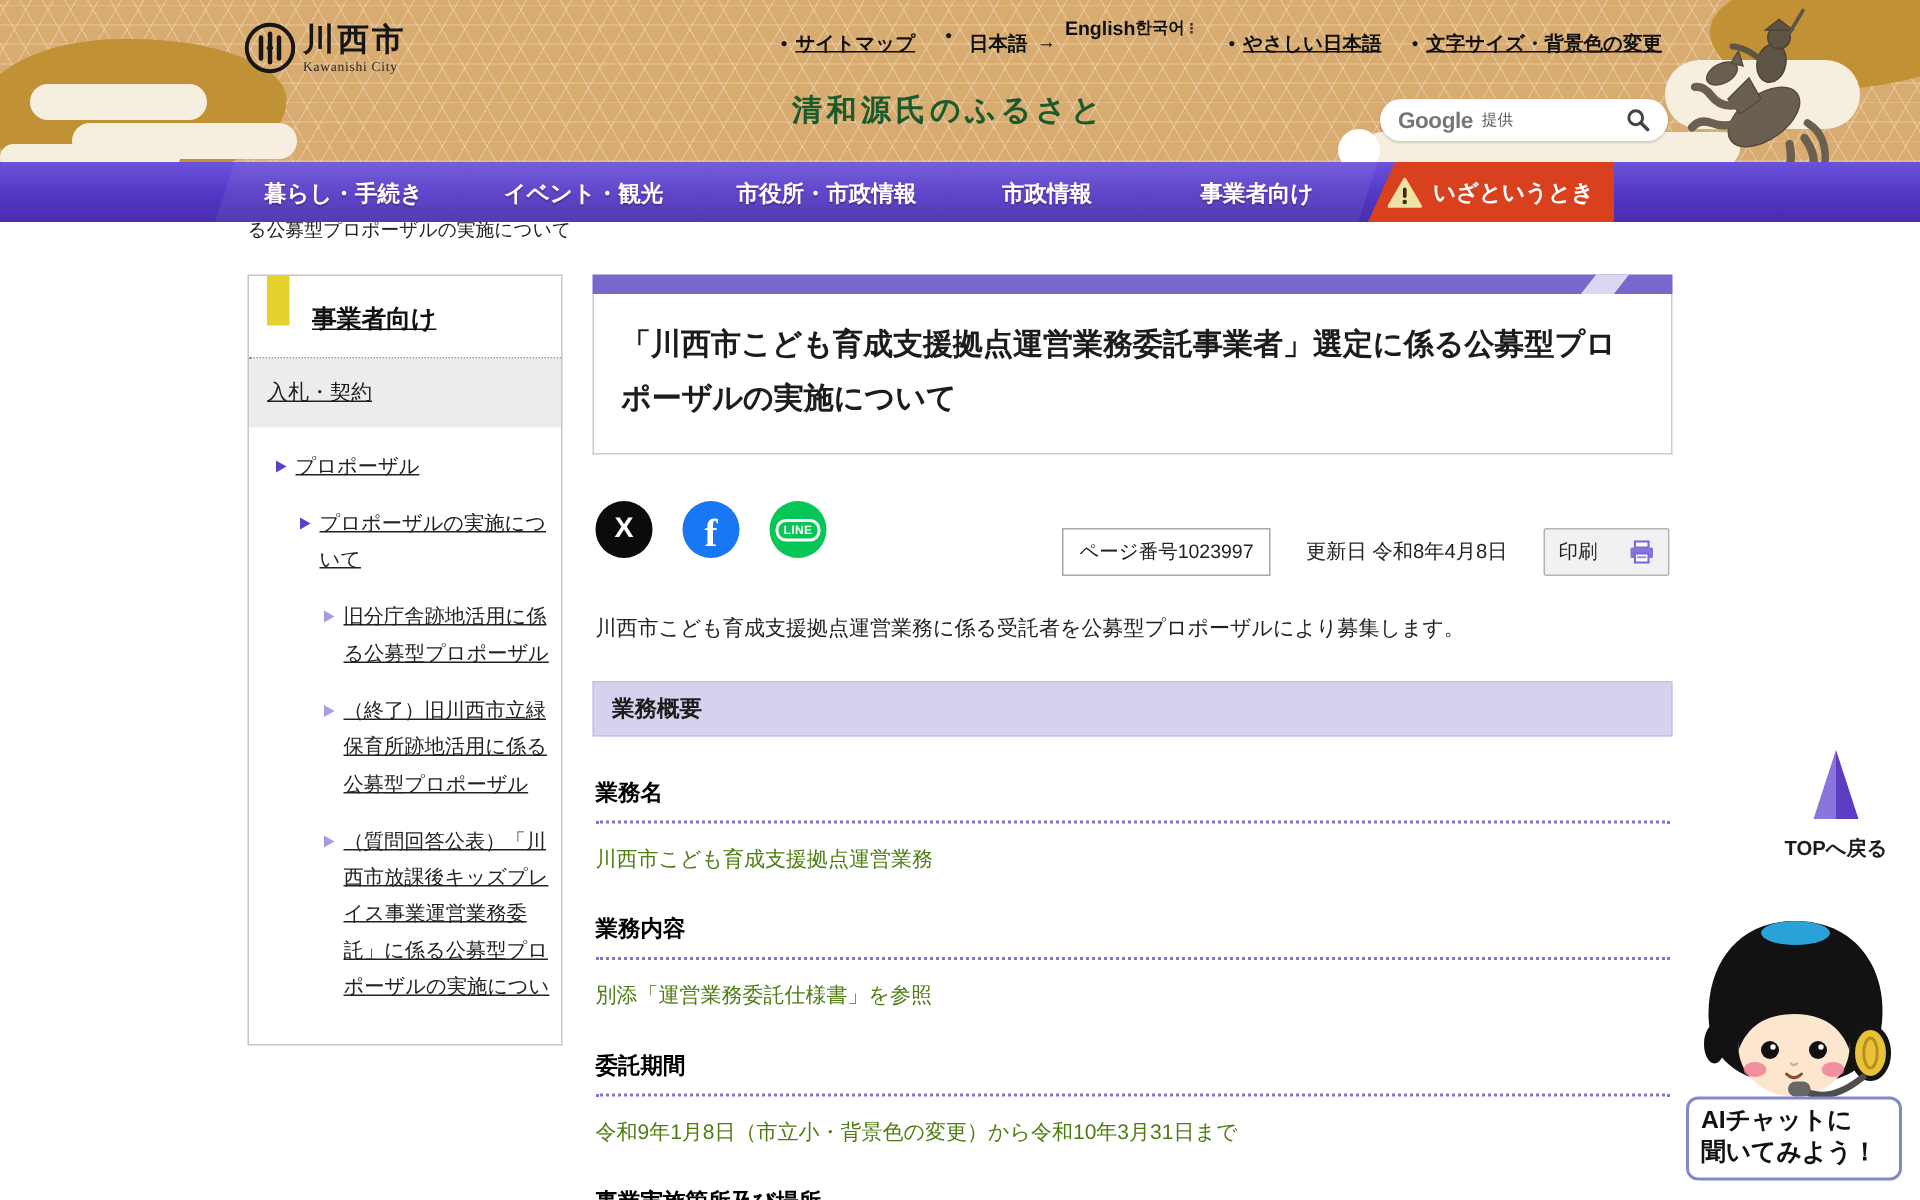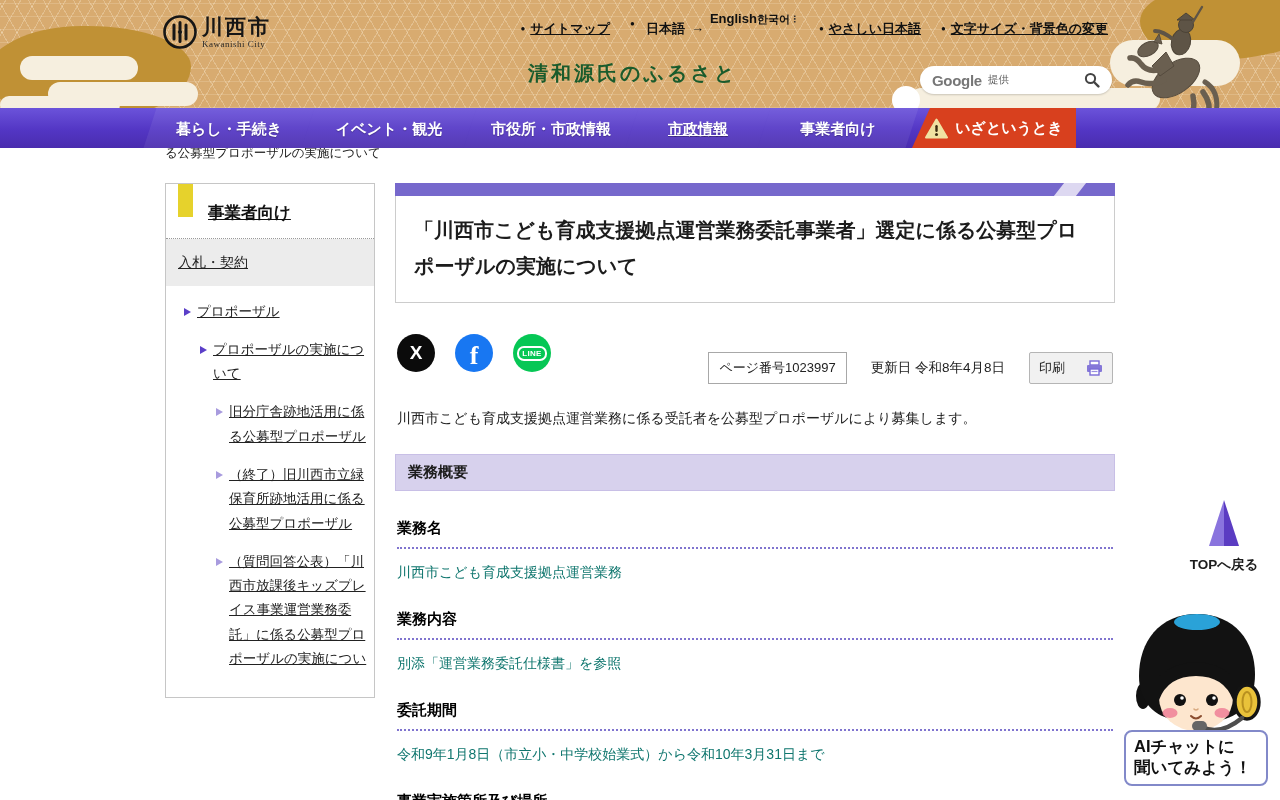--- a/index.html
+++ b/index.html
@@ -94,21 +94,21 @@
   .meta-right { margin-left:auto; display:flex; align-items:center;margin-top:29px; }
   .page-num { border:1px solid #a8a8a8; background:#fff; padding:6px 10px; font-size:13px; color:#222; }
   .updated { margin-left:24px; font-size:13.5px; color:#222; }
   .print-btn { margin-left:24px; border:1px solid #b5b5b5; background:#f1f1f1; padding:6px 9px; display:flex; align-items:center; gap:21px; font-size:13px; color:#222; cursor:pointer; border-radius:2px; }
 
   .intro { margin:26px 2px 26px; font-size:14px; color:#222; }
 
   .section-bar { background:#d7d1ed; border:1px solid #c8bfe6; padding:8px 12px; font-size:15px; font-weight:bold; color:#1c1c1c; }
 
   .field h3 { font-size:15px; font-weight:bold; color:#000000; margin:28px 2px 0; padding-bottom:9px; border-bottom:2px dotted #8074cf; }
-  .field p  { margin:15px 2px 0; font-size:14px; color:#0f766e; }
+  .field p  { margin:15px 2px 0; font-size:14px; color:#4d7c0f; }
 
   
   .back-top { position:absolute; left:1186px; top:500px; width:76px; text-align:center; cursor:pointer; z-index:8; }
   .back-top-label { margin-top:6px; font-size:13.5px; font-weight:bold; color:#1c1c1c; }
   .ai-chat { position:absolute; left:1122px; top:610px; width:150px; z-index:8; cursor:pointer; }
   .ai-bubble { position:relative; margin:-12px 4px 0 2px; background:#fff; border:2px solid #8289c9; border-radius:8px; padding:4px 8px 5px; font-size:16.5px; font-weight:bold; color:#111; line-height:1.3; white-space:pre-line; }
 </style>
 </head>
 <body>
 
@@ -202,21 +202,21 @@
           <span class="lbl">暮らし・手続き</span>
         </div>
         <div class="nav-item" style="width: 162px;">
           <div class="bgskew"></div>
           <span class="lbl">イベント・観光</span>
         </div>
         <div class="nav-item" style="width: 162px;">
           <div class="bgskew"></div>
           <span class="lbl">市役所・市政情報</span>
         </div>
-        <div class="nav-item" style="width: 132px; text-decoration: underline;">
+        <div class="nav-item" style="width: 132px;">
           <div class="bgskew"></div>
           <span class="lbl">市政情報</span>
         </div>
         <div class="nav-item" style="width: 148px;">
           <div class="bgskew"></div>
           <span class="lbl">事業者向け</span>
         </div>
         <div class="nav-emg">
           <svg width="23" height="21" viewBox="0 0 23 21">
             <path d="M11.5,1.5 L22,19.5 H1 Z" fill="#f0e2a2" stroke="#f0e2a2" stroke-width="2" stroke-linejoin="round"></path>
@@ -311,21 +311,21 @@
           <div class="field">
             <h3>業務名</h3>
             <p>川西市こども育成支援拠点運営業務</p>
           </div>
           <div class="field">
             <h3>業務内容</h3>
             <p>別添「運営業務委託仕様書」を参照</p>
           </div>
           <div class="field">
             <h3>委託期間</h3>
-            <p>令和9年1月8日（市立小・中学校始業式）から令和10年3月31日まで</p>
+            <p>令和9年1月8日（市立小・背景色の変更）から令和10年3月31日まで</p>
           </div>
           <div class="field">
             <h3>事業実施箇所及び場所</h3>
           </div>
         </div>
     </div>
   </div>
 
   <div class="back-top">
     <svg width="34" height="46" viewBox="0 0 34 46">

